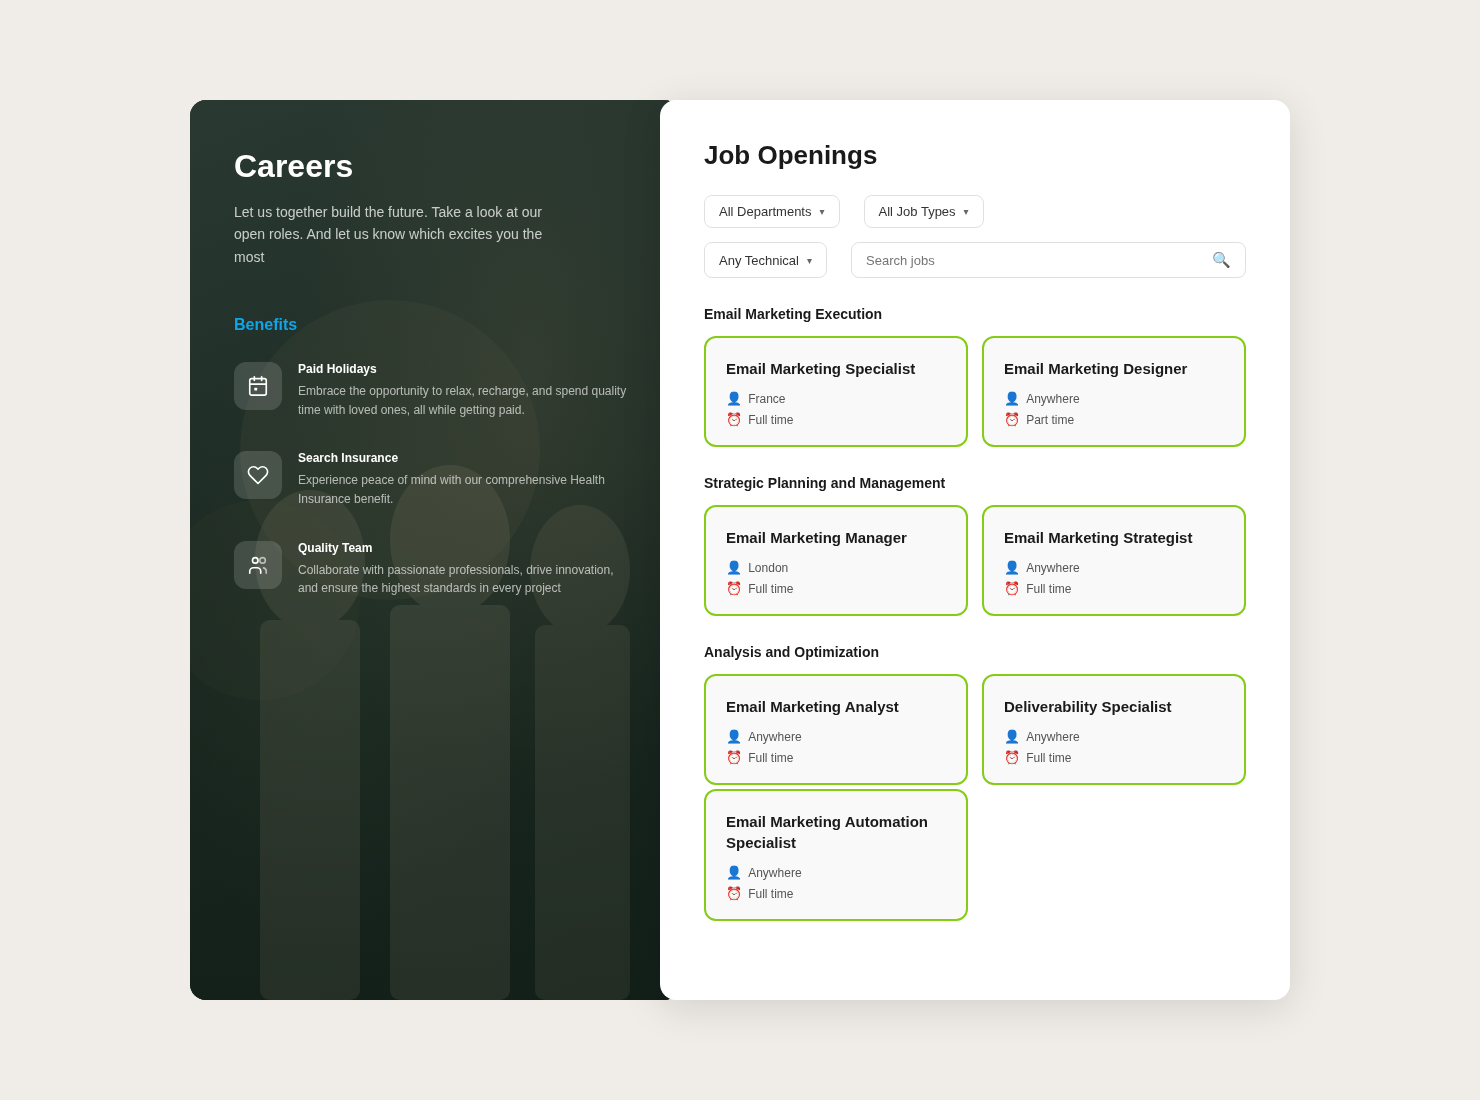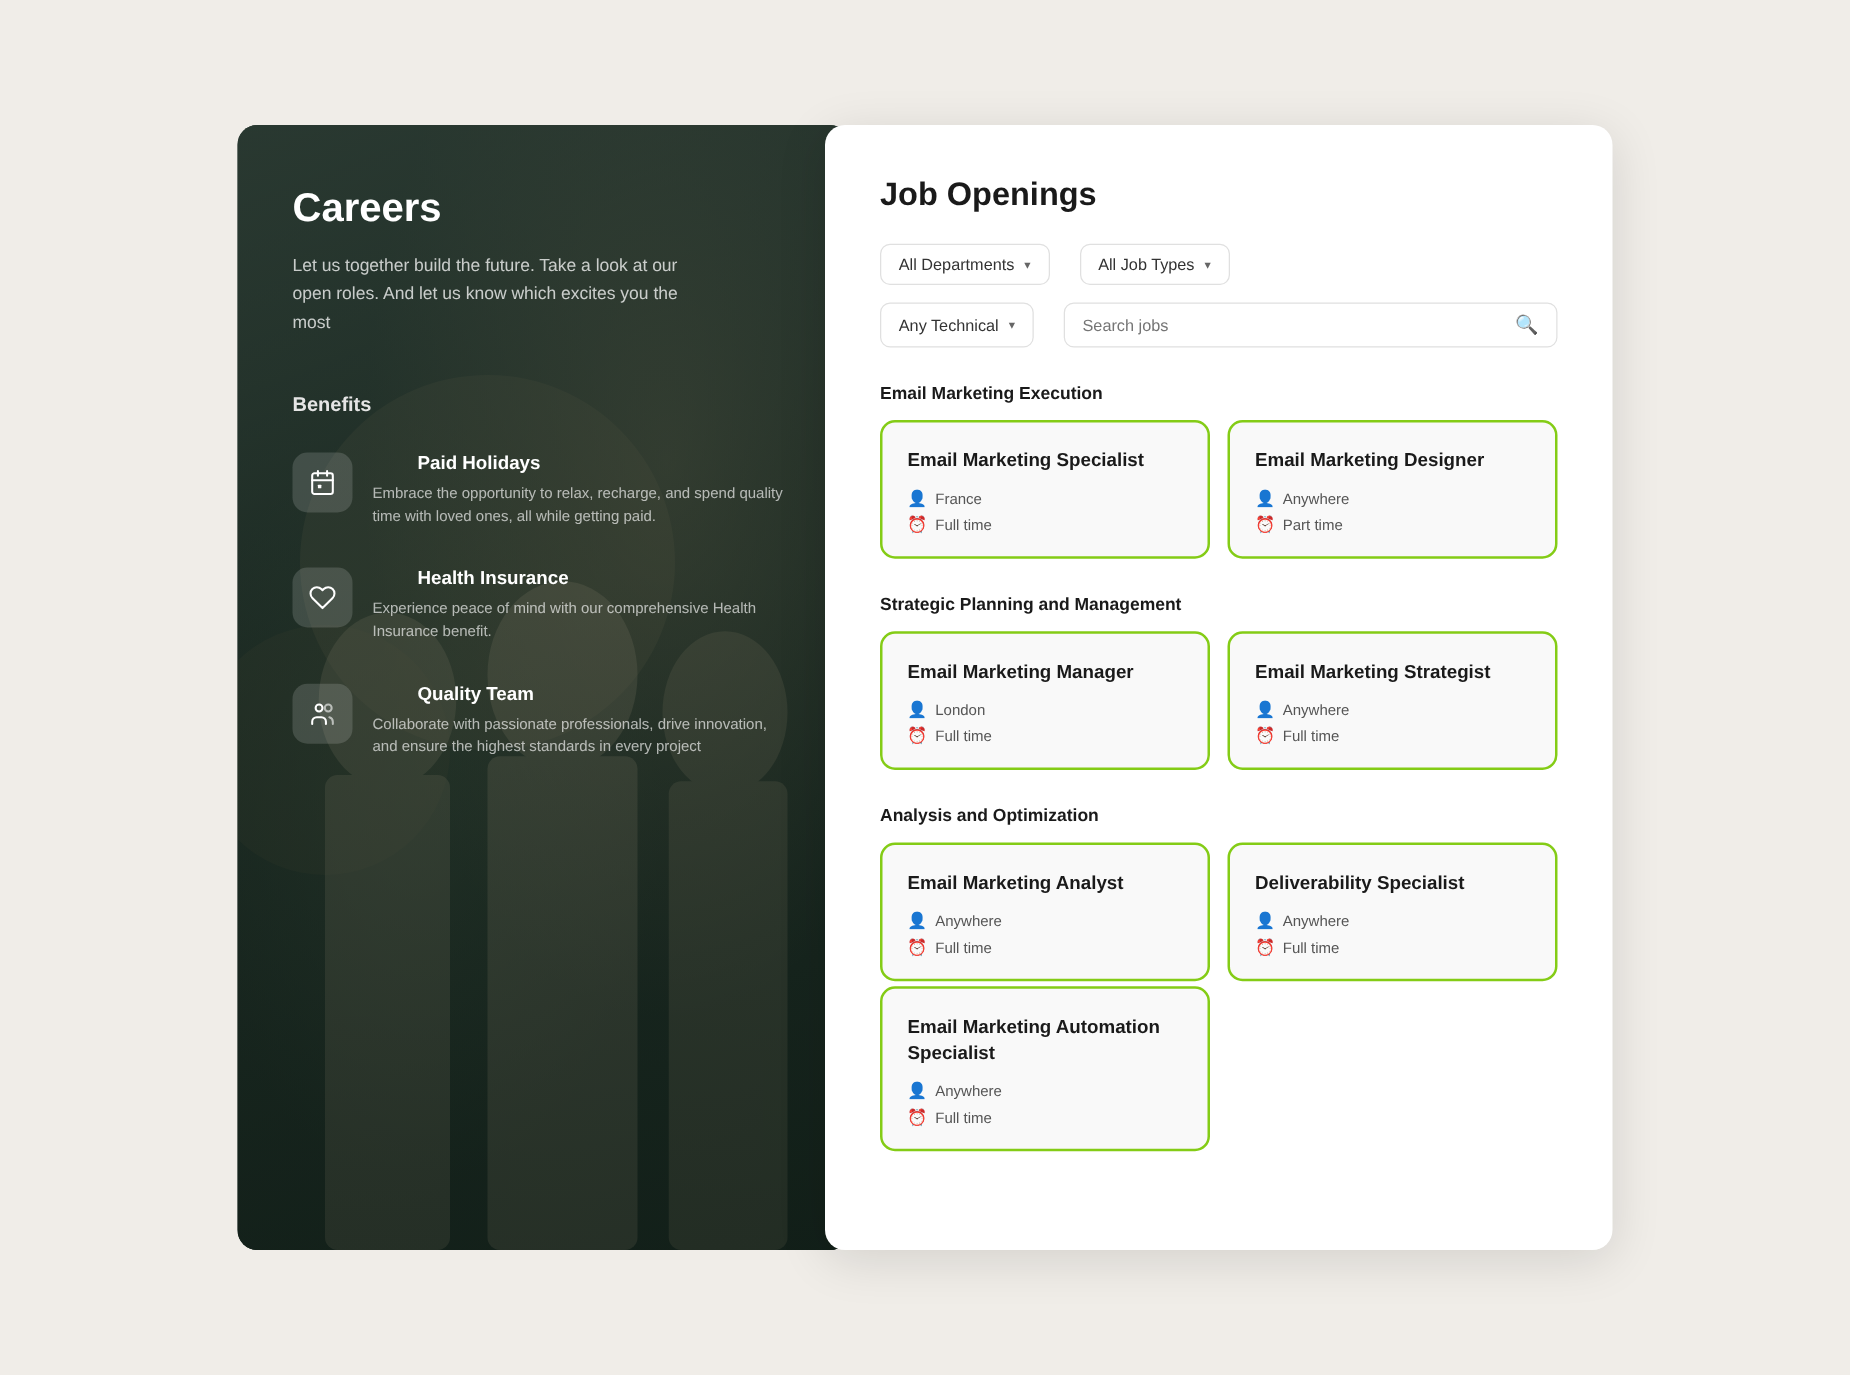--- a/index.html
+++ b/index.html
@@ -89,21 +89,21 @@
       font-size: 14px;
       color: rgba(255,255,255,0.75);
       line-height: 1.6;
       margin-bottom: 48px;
       max-width: 320px;
     }
 
     .benefits-title {
       font-size: 16px;
       font-weight: 600;
-      color: #e5e5e5;
+      color: #0ea5e9;
       margin-bottom: 28px;
     }
 
     .benefit-item {
       display: flex;
       align-items: flex-start;
       gap: 16px;
       margin-bottom: 32px;
     }
 
@@ -112,25 +112,24 @@
       height: 48px;
       background: rgba(255,255,255,0.15);
       border-radius: 12px;
       display: flex;
       align-items: center;
       justify-content: center;
       flex-shrink: 0;
     }
 
     .benefit-text h3 {
-      font-size: 15px;
+      font-size: 12px;
       font-weight: 600;
       color: #ffffff;
       margin-bottom: 6px;
-      margin-left: 36px;
     }
 
     .benefit-text p {
       font-size: 12px;
       color: rgba(255,255,255,0.65);
       line-height: 1.55;
     }
 
     
     .right-panel {
@@ -303,21 +302,21 @@
           </div>
         </div>
 
         <div class="benefit-item">
           <div class="benefit-icon-box">
             <svg width="22" height="22" viewBox="0 0 24 24" fill="none" stroke="white" stroke-width="1.8" stroke-linecap="round" stroke-linejoin="round">
               <path d="M20.84 4.61a5.5 5.5 0 0 0-7.78 0L12 5.67l-1.06-1.06a5.5 5.5 0 0 0-7.78 7.78l1.06 1.06L12 21.23l7.78-7.78 1.06-1.06a5.5 5.5 0 0 0 0-7.78z"></path>
             </svg>
           </div>
           <div class="benefit-text">
-            <h3>Health Insurance</h3>
+            <h3>Search Insurance</h3>
             <p>Experience peace of mind with our comprehensive Health Insurance benefit.</p>
           </div>
         </div>
 
         <div class="benefit-item">
           <div class="benefit-icon-box">
             <svg width="22" height="22" viewBox="0 0 24 24" fill="none" stroke="white" stroke-width="1.8" stroke-linecap="round" stroke-linejoin="round">
               <circle cx="9" cy="7" r="3"></circle>
               <path d="M3 21v-2a4 4 0 0 1 4-4h4a4 4 0 0 1 4 4v2"></path>
               <circle cx="17" cy="7" r="3" opacity="0.6"></circle>

